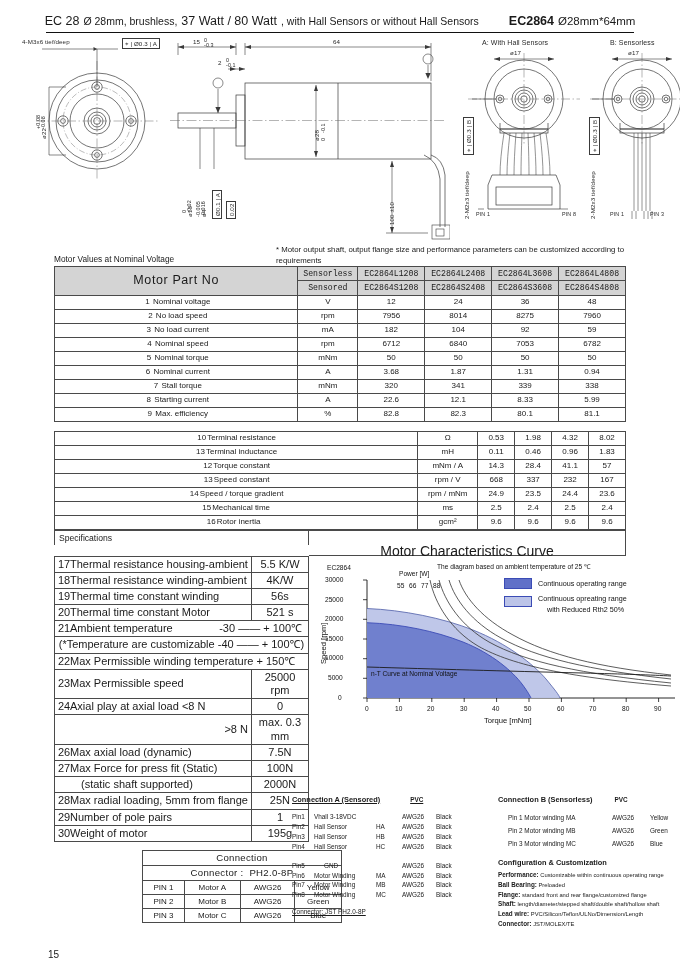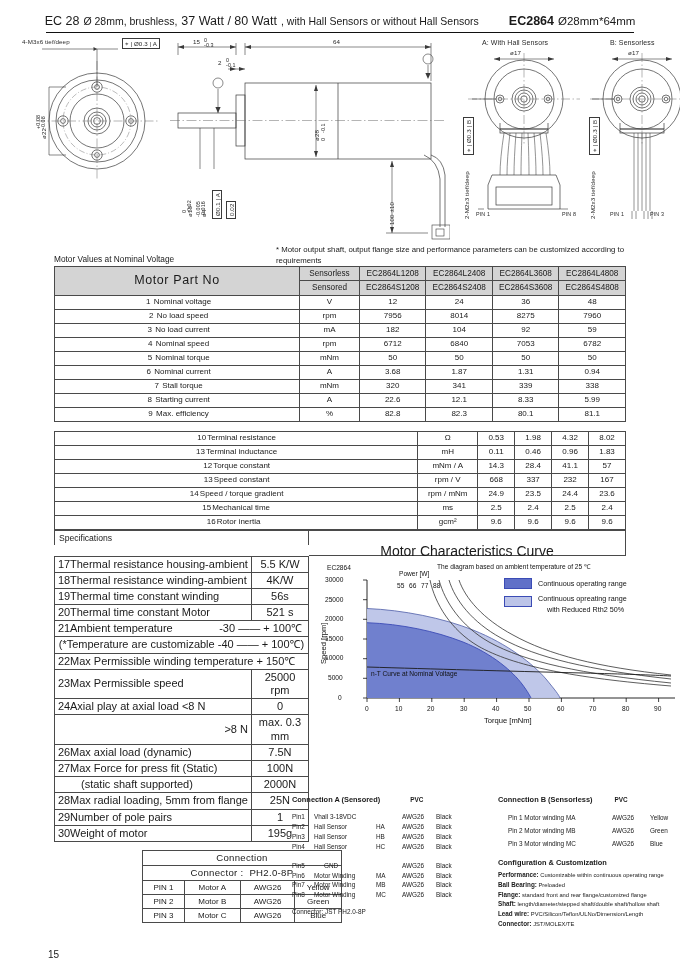--- a/index.html
+++ b/index.html
@@ -70,21 +70,21 @@
     padding-left:2px;
     white-space:nowrap;
   }
   td.rowname .num { display:inline-block; width:11px; }
   .hdr-grey { background:#d4d4d4; }
   .parttitle {
     font-size:12.5px;
     font-weight:normal;
     letter-spacing:.6px;
   }
-  .pn { font-size:8.2px; }
+  .pn { font-size:8.2px;font-family:Liberation Mono, monospace; }
 
   .note-star {
     font-size:7.8px;
     line-height:1.35;
     text-align:left;
     color:#1a1a1a;
   }
   .table-caption { font-size:8.3px; padding-bottom:2px; }
 
   .gap { height:9px; }
@@ -728,21 +728,21 @@
       <div class="axis-title y" style="left:10px; top:104px;">Speed [rpm]</div>
       <div class="axis-title" style="left:175px; top:156px;">Torque [mNm]</div>
       <div class="chart-txt" style="left:62px; top:110px;">n-T Curve at Nominal Voltage</div>
     </div>
   </div>
 </div>
 
 <div class="pinouts">
   <div style="display:flex;">
 
-    <div style="width:196px;">
+    <div style="width:196px;text-decoration:underline;">
       <div style="display:flex;">
         <div class="pin-head">Connection A  (Sensored)</div>
         <div class="pin-row" style="margin-left:30px; font-weight:bold;">PVC</div>
       </div>
       <div style="height:7px;"></div>
       <div class="pin-row"><span class="pin-col" style="width:22px;">Pin1</span><span class="pin-col" style="width:62px;">Vhall 3-18VDC</span><span class="pin-col" style="width:26px;"></span><span class="pin-col" style="width:34px;">AWG26</span><span class="pin-col">Black</span></div>
       <div class="pin-row"><span class="pin-col" style="width:22px;">Pin2</span><span class="pin-col" style="width:62px;">Hall Sensor</span><span class="pin-col" style="width:26px;">HA</span><span class="pin-col" style="width:34px;">AWG26</span><span class="pin-col">Black</span></div>
       <div class="pin-row"><span class="pin-col" style="width:22px;">Pin3</span><span class="pin-col" style="width:62px;">Hall Sensor</span><span class="pin-col" style="width:26px;">HB</span><span class="pin-col" style="width:34px;">AWG26</span><span class="pin-col">Black</span></div>
       <div class="pin-row"><span class="pin-col" style="width:22px;">Pin4</span><span class="pin-col" style="width:62px;">Hall Sensor</span><span class="pin-col" style="width:26px;">HC</span><span class="pin-col" style="width:34px;">AWG26</span><span class="pin-col">Black</span></div>
       <div style="height:9px;"></div>

